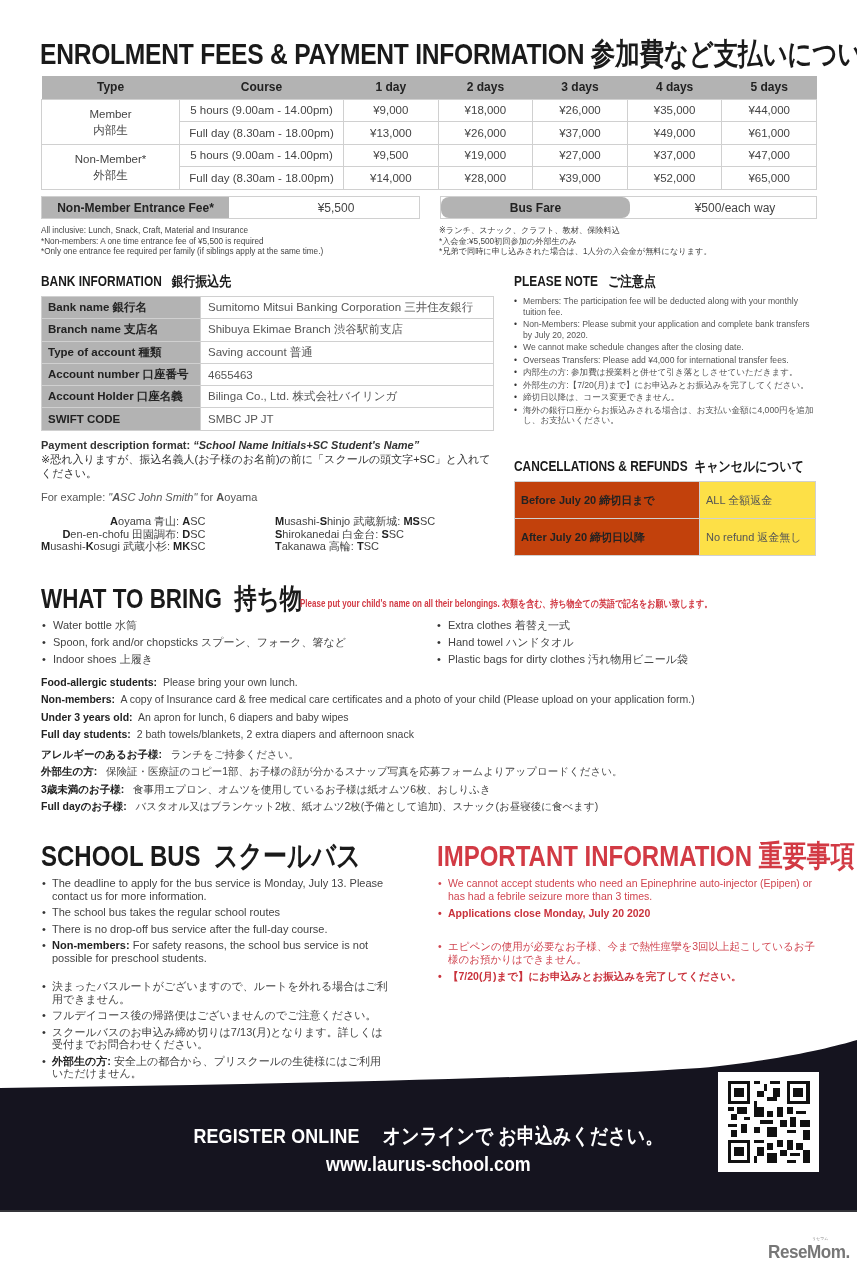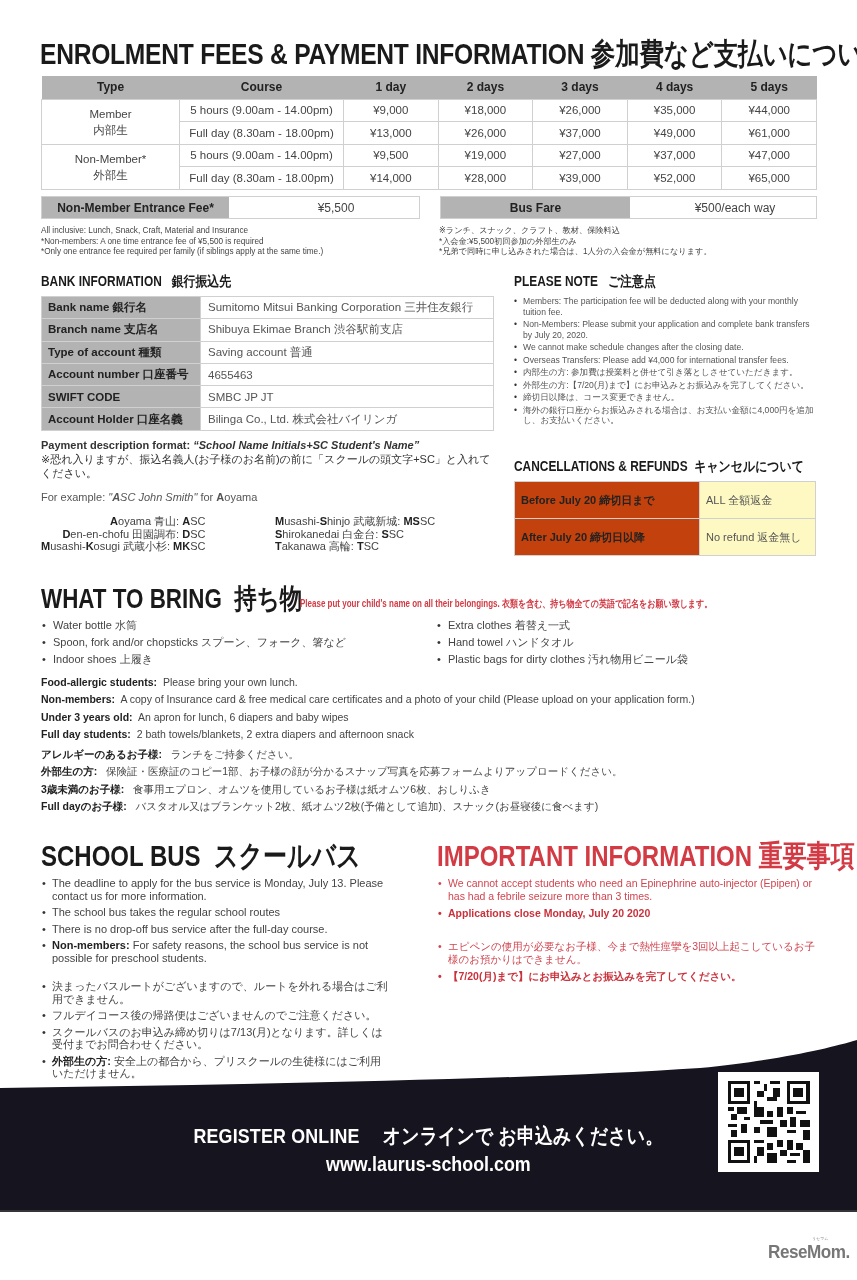--- a/index.html
+++ b/index.html
@@ -37,21 +37,21 @@
 
   
   .note-list { position: absolute; left: 513px; top: 296px; width: 305px; list-style: none; font-size: 8.6px; color: #555; line-height: 10.5px; }
   .note-list li { position: relative; padding-left: 10px; margin-bottom: 2px; }
   .note-list li::before { content: "•"; position: absolute; left: 1px; top: 0; color: #333; }
 
   
   #cancel-table { position: absolute; left: 514px; top: 481px; width: 302px; border-collapse: collapse; font-size: 11px; }
   #cancel-table td { height: 37px; border: 1px solid #d0d0d0; }
   #cancel-table td.k { background: #c2410c; font-weight: bold; color: #222; padding-left: 6px; width: 185px; }
-  #cancel-table td.v { background: #fef9c3; color: #555; padding-left: 6px; }
+  #cancel-table td.v { background: #fde047; color: #555; padding-left: 6px; }
 
   
   .bring-list { position: absolute; list-style: none; font-size: 11px; color: #444; line-height: 17px; }
   .bring-list li { position: relative; padding-left: 12px; }
   .bring-list li::before { content: "•"; position: absolute; left: 1px; color: #333; }
 
   .lines { position: absolute; left: 41px; font-size: 11px; color: #444; line-height: 17.3px; white-space: nowrap; }
   .lines b { color: #222; }
 
   
@@ -134,21 +134,21 @@
       <td>¥65,000</td>
     </tr>
   </tbody>
 </table>
 
 <div class="kv-box" style="left:41px; top:196px; width:379px;">
   <div class="k" style="width:187px;">Non-Member Entrance Fee*</div>
   <div class="v">¥5,500</div>
 </div>
 <div class="kv-box" style="left:440px; top:196px; width:377px;">
-  <div class="k" style="width:189px;">Bus Fare</div>
+  <div class="k" style="width:189px;border-radius:8px;">Bus Fare</div>
   <div class="v">¥500/each way</div>
 </div>
 
 <div class="fine" style="left:41px; top:226px;">
   <div>All inclusive: Lunch, Snack, Craft, Material and Insurance</div>
   <div>*Non-members: A one time entrance fee of ¥5,500 is required</div>
   <div>*Only one entrance fee required per family (if siblings apply at the same time.)</div>
 </div>
 <div class="fine" style="left:439px; top:226px;">
   <div>※ランチ、スナック、クラフト、教材、保険料込</div>
@@ -172,26 +172,26 @@
       </tr>
   <tr>
         <td class="k">Type of account 種類</td>
         <td class="v">Saving account 普通</td>
       </tr>
   <tr>
         <td class="k">Account number 口座番号</td>
         <td class="v">4655463</td>
       </tr>
   <tr>
+        <td class="k">Account Holder 口座名義</td>
+        <td class="v">Bilinga Co., Ltd. 株式会社バイリンガ</td>
+      </tr>
+  <tr>
         <td class="k">SWIFT CODE</td>
         <td class="v">SMBC JP JT</td>
-      </tr>
-  <tr>
-        <td class="k">Account Holder 口座名義</td>
-        <td class="v">Bilinga Co., Ltd. 株式会社バイリンガ</td>
       </tr>
 </tbody>
   </table>
 
 <div class="body-text" style="left:41px; top:438px; width:455px; font-size:11px;">
   <b>Payment description format:</b>
   <b><i>“School Name Initials+SC  Student's Name”</i></b>
   <div>※恐れ入りますが、振込名義人(お子様のお名前)の前に「スクールの頭文字+SC」と入れてください。</div>
 </div>
 

